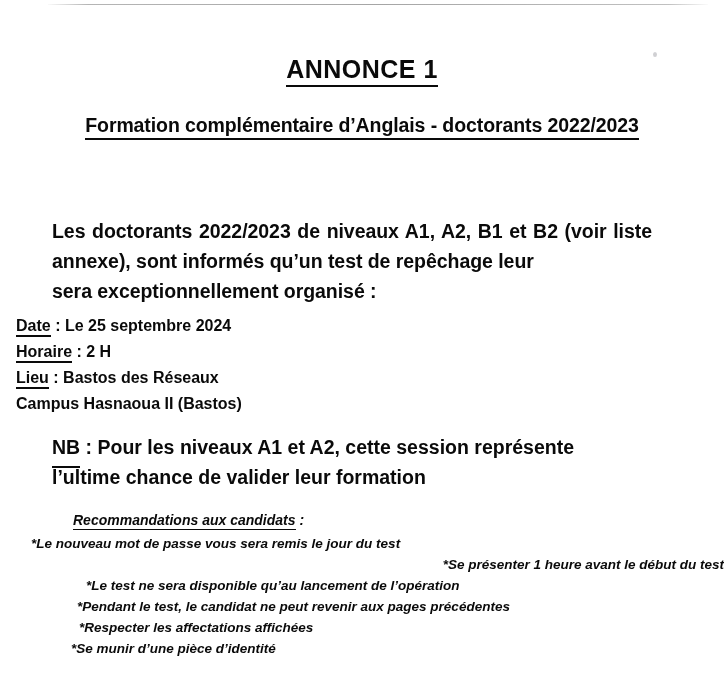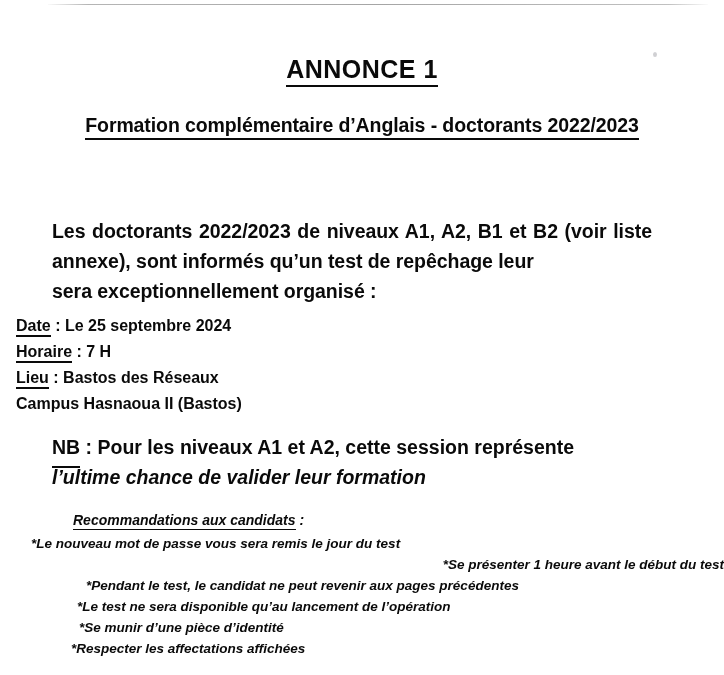--- a/index.html
+++ b/index.html
@@ -122,21 +122,21 @@
     font-size: 19.5px;
     font-weight: bold;
     line-height: 30px;
     text-align: justify;
     text-justify: inter-word;
   }
   .nb-para .u {
     border-bottom: 2.2px solid #0a0a0a;
     padding-bottom: 8px;
   }
-  .nb-para .last-line { display: block; font-style: italic; }
+  .nb-para .last-line { display: block; }
 
   
   .reco {
     position: absolute;
     top: 512px;
     left: 0;
     width: 724px;
     font-size: 13.5px;
     font-weight: bold;
     font-style: italic;
@@ -185,21 +185,21 @@
   <div class="body-para">
     <span>Les doctorants 2022/2023 de niveaux A1, A2, B1 et B2 (voir liste annexe), sont informés qu’un test de repêchage leur</span>
     <span class="last-line">sera exceptionnellement organisé :</span>
   </div>
 
   <div class="details">
     <span class="line">
       <span class="u">Date</span><span> : </span><span>Le 25 septembre 2024</span>
     </span>
     <span class="line">
-      <span class="u">Horaire</span><span> : </span><span>7 H</span>
+      <span class="u">Horaire</span><span> : </span><span>2 H</span>
     </span>
     <span class="line">
       <span class="u">Lieu</span><span> : </span><span>Bastos des Réseaux</span>
     </span>
     <span class="line">
       <span>Campus Hasnaoua II (Bastos)</span>
     </span>
   </div>
 
   <div class="nb-para">
@@ -207,20 +207,20 @@
     <span class="last-line">l’ultime chance de valider leur formation</span>
   </div>
 
   <div class="reco">
     <div class="reco-heading">
       <span class="u">Recommandations aux candidats</span><span> :</span>
     </div>
     <ul class="reco-list">
       <li>*Le nouveau mot de passe vous sera remis le jour du test</li>
       <li>*Se présenter 1 heure avant le début du test</li>
+      <li>*Le test ne sera disponible qu’au lancement de l’opération</li>
       <li>*Pendant le test, le candidat ne peut revenir aux pages précédentes</li>
-      <li>*Le test ne sera disponible qu’au lancement de l’opération</li>
+      <li>*Respecter les affectations affichées</li>
       <li>*Se munir d’une pièce d’identité</li>
-      <li>*Respecter les affectations affichées</li>
     </ul>
   </div>
 
 </div>
 
 </body></html>

